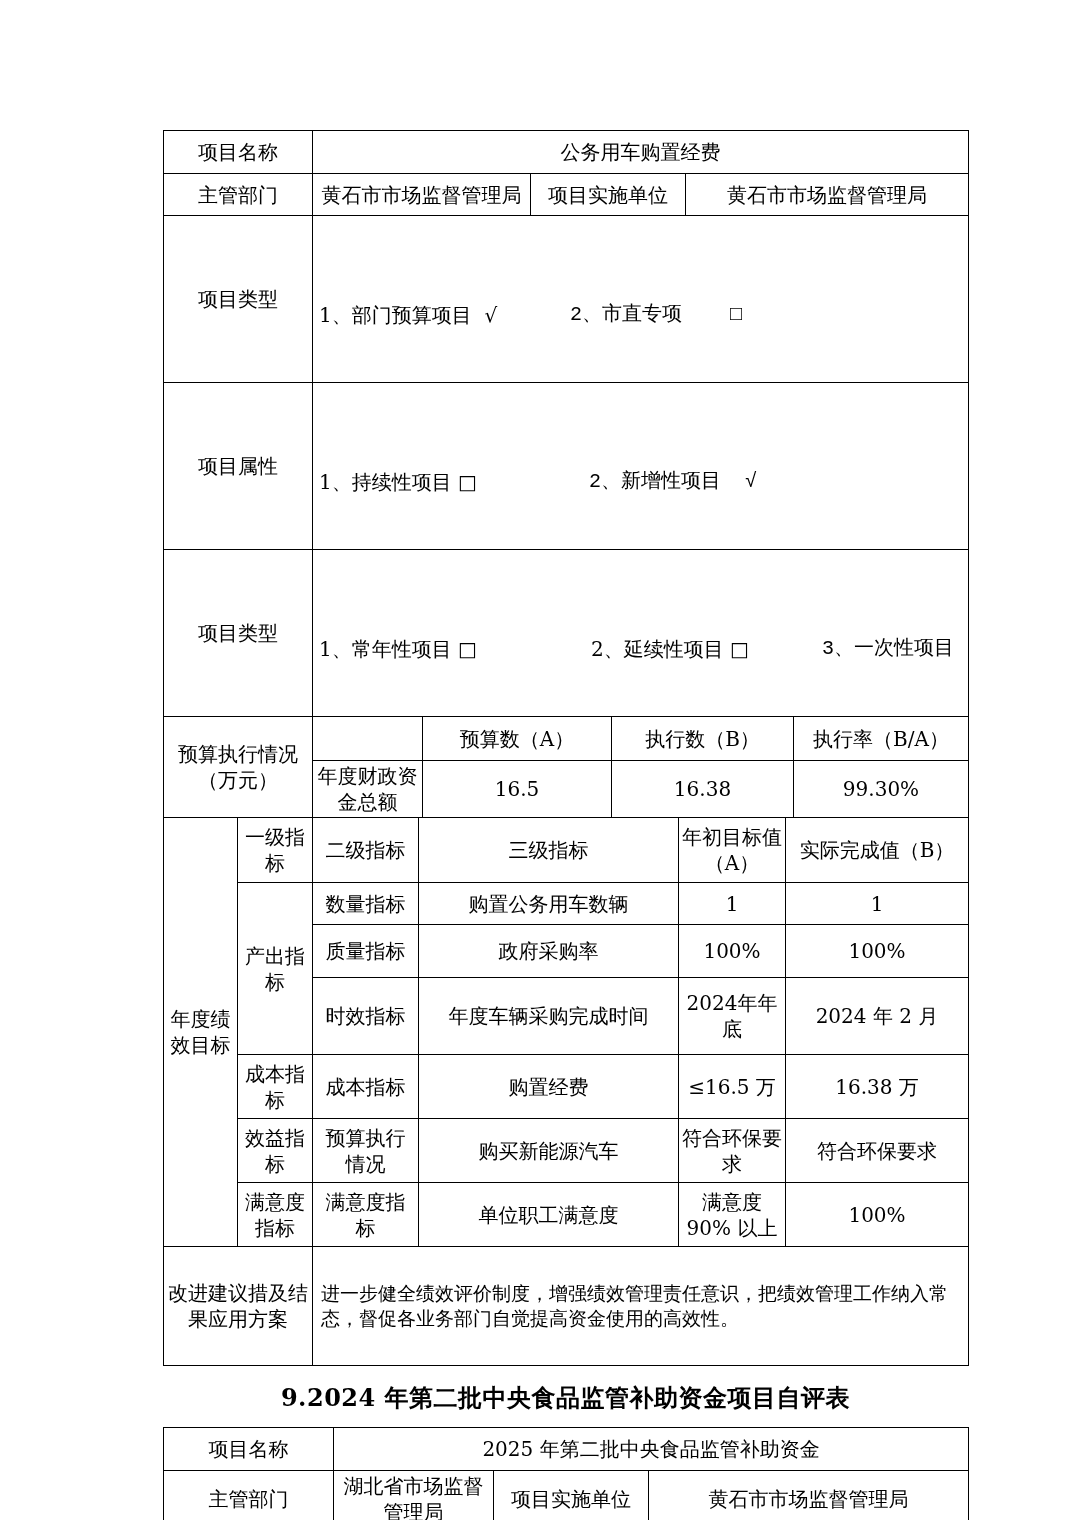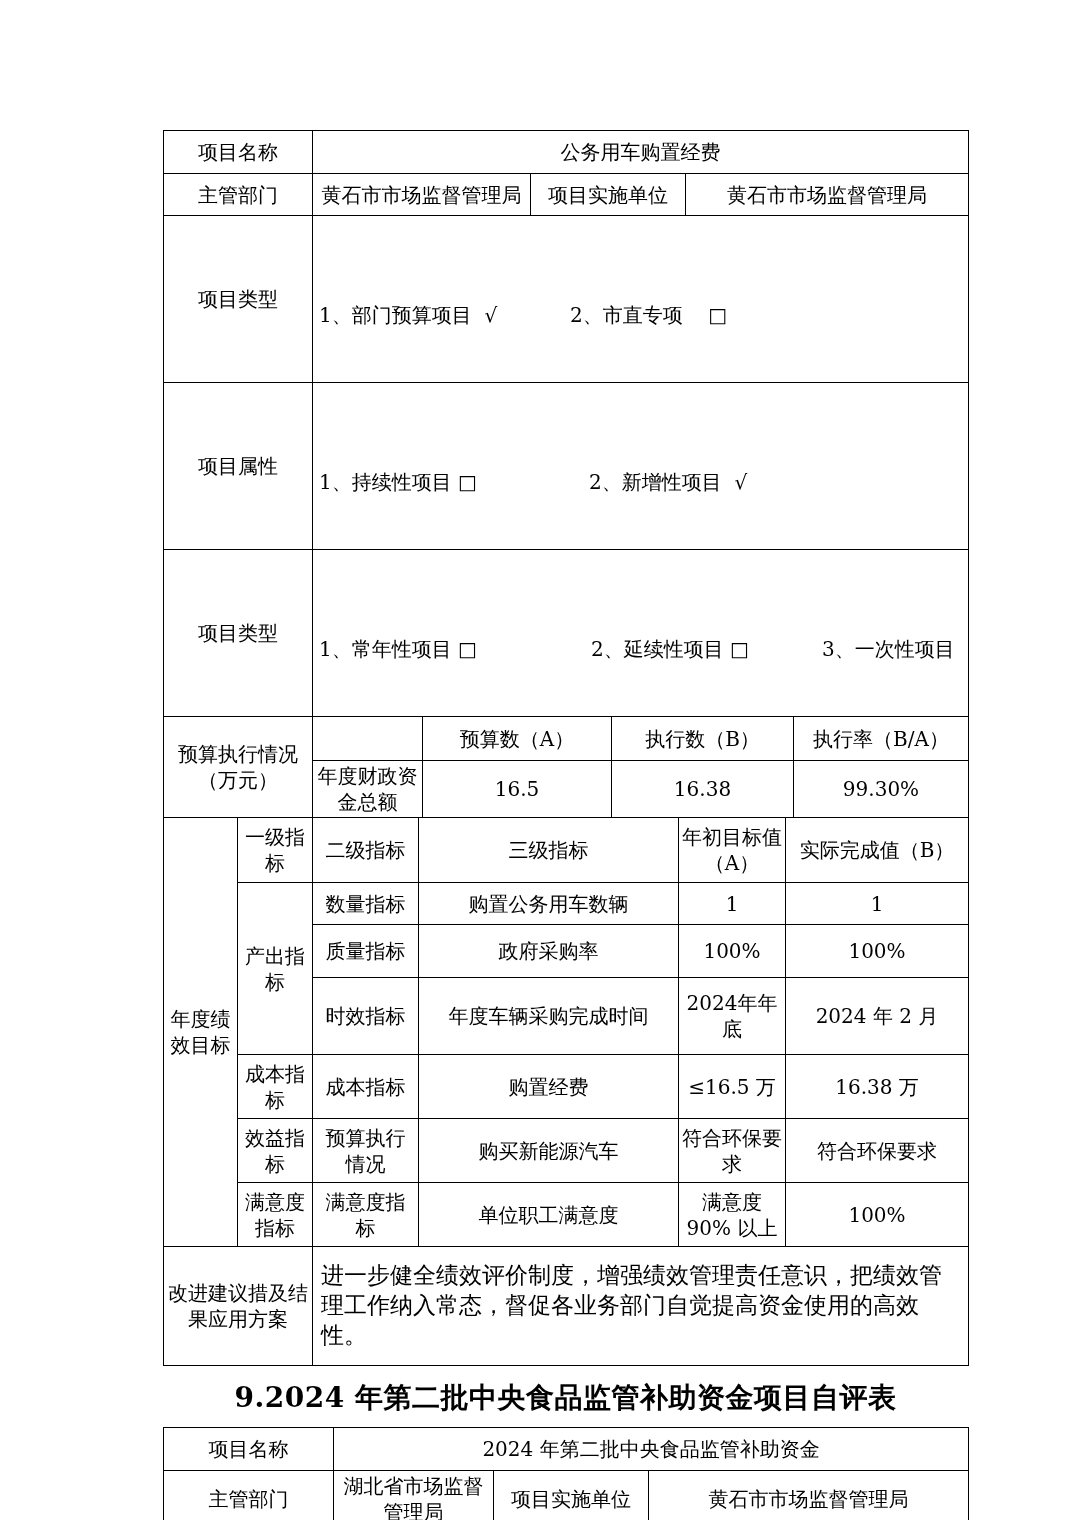--- a/index.html
+++ b/index.html
@@ -13,27 +13,27 @@
   td{
     border:1px solid #000;
     font-size:20px;line-height:1.3;
     text-align:center;vertical-align:middle;
     padding:2px 3px;overflow:hidden;
     white-space:pre-wrap;
   }
   td.left{text-align:left;padding-left:6px;}
   td.tight{padding-left:2px;padding-right:2px;}
   td.prelabel{white-space:pre-line;}
-  td.imp{font-size:23px;padding:2px 8px;text-align:left;}
+  td.imp{font-size:19px;padding:2px 8px;text-align:left;}
   td.optcell{text-align:left;padding:2px 2px 2px 6px;}
   .opts{display:flex;align-items:center;width:100%;text-align:left;margin-top:32px;}
   .opts span{flex:0 0 auto;white-space:pre;overflow:hidden;}
-  .opts span.rest{flex:1 1 auto;}
+  .opts span.rest{flex:1 1 auto;font-family:Liberation Mono, monospace;}
   .title2{
-    width:805px;text-align:center;font-weight:700;font-size:28px;line-height:40px;
+    width:805px;text-align:center;font-weight:700;font-size:24px;line-height:40px;
     margin-top:12px;margin-bottom:9px;letter-spacing:0.5px;
   }
 </style>
 </head>
 <body>
 
 <div class="sheet">
 
   <table class="tbl">
     <colgroup>
@@ -189,21 +189,21 @@
   <table class="tbl">
     <colgroup>
         <col style="width:170px">
         <col style="width:160px">
         <col style="width:155px">
         <col style="width:320px">
       </colgroup>
     <tbody>
         <tr style="height:43px">
       <td>项目名称</td>
-      <td colspan="3">2024 年第二批中央食品监管补助资金</td>
+      <td colspan="3">2025 年第二批中央食品监管补助资金</td>
     </tr>
     <tr style="height:57px">
       <td>主管部门</td>
       <td>湖北省市场监督管理局</td>
       <td>项目实施单位</td>
       <td>黄石市市场监督管理局</td>
     </tr>
 
   </tbody>
     </table>

